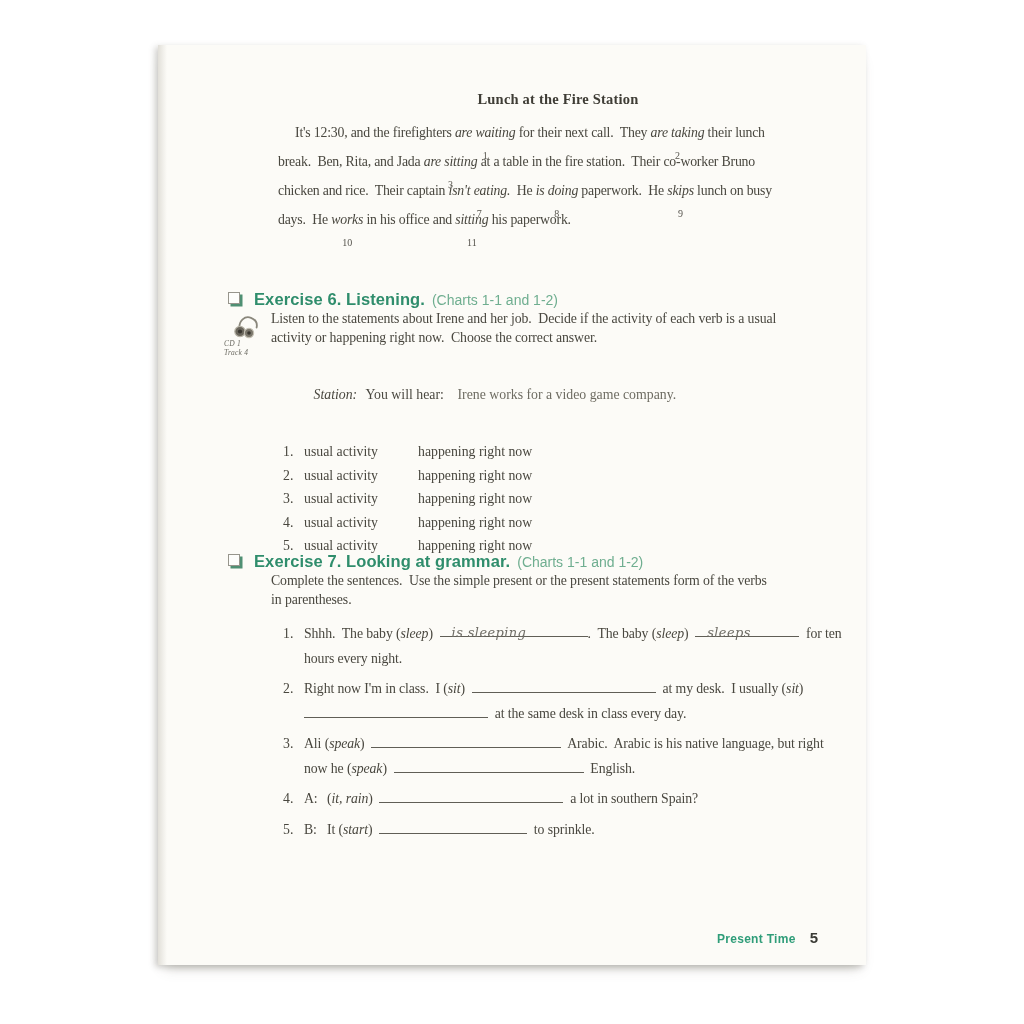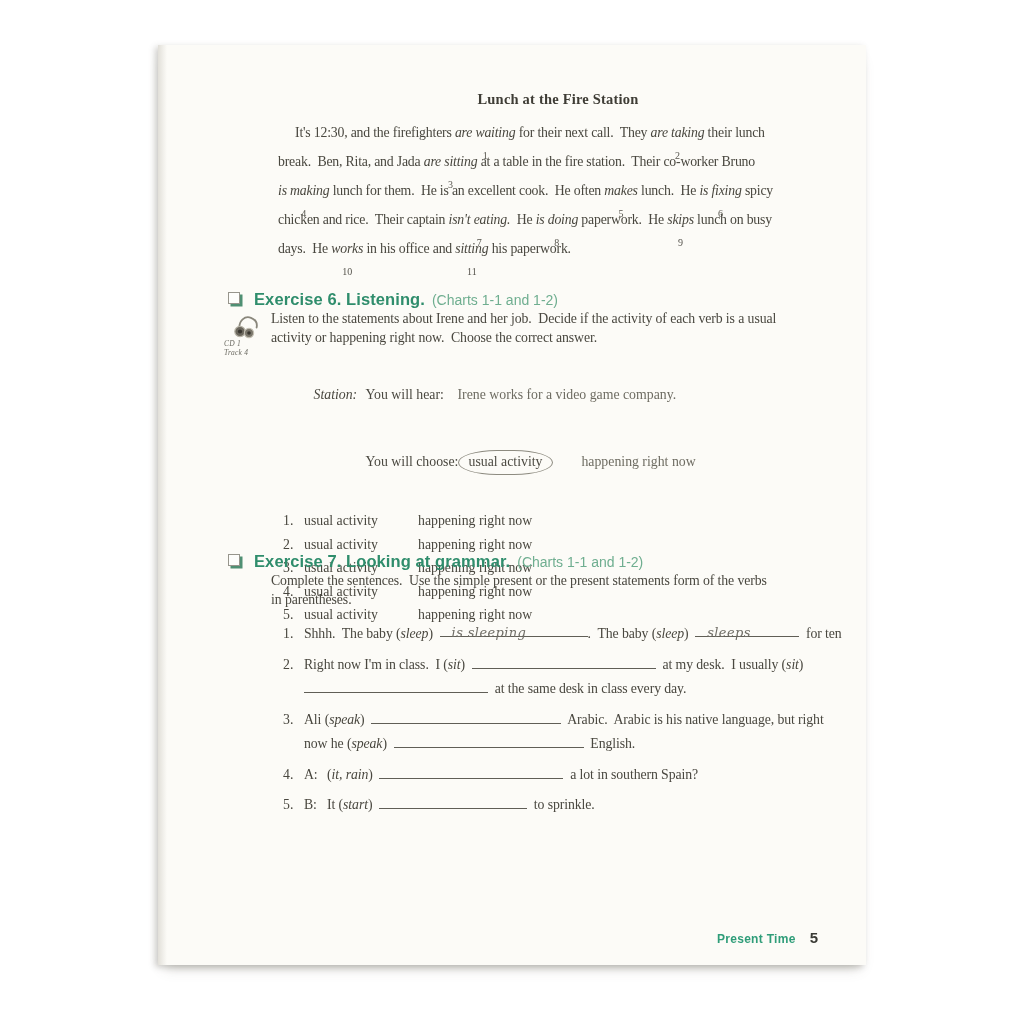--- a/index.html
+++ b/index.html
@@ -79,21 +79,20 @@
 </head>
 <body>
 
 <div class="page">
 
   <div class="reading">
     <div class="reading-title">Lunch at the Fire Station</div>
     <div id="reading-lines">
         <div class="rline indent">It's 12:30, and the firefighters <span class="verb"><em>are waiting</em><span class="vnum">1</span></span> for their next call.  They <span class="verb"><em>are taking</em><span class="vnum">2</span></span> their lunch</div>
         <div class="rline">break.  Ben, Rita, and Jada <span class="verb"><em>are sitting</em><span class="vnum">3</span></span> at a table in the fire station.  Their co-worker Bruno</div>
-        <div class="rline"><span class="verb"><em>is making</em><span class="vnum">4</span></span> lunch for them.  He is an excellent cook.  He often <span class="verb"><em>makes</em><span class="vnum">5</span></span> lunch.  He <span class="verb"><em>is fixing</em><span class="vnum">6</span></span> spicy</div>
         <div class="rline">chicken and rice.  Their captain <span class="verb"><em>isn't eating.</em><span class="vnum">7</span></span>  He <span class="verb"><em>is doing</em><span class="vnum">8</span></span> paperwork.  He <span class="verb"><em>skips</em><span class="vnum">9</span></span> lunch on busy</div>
         <div class="rline">days.  He <span class="verb"><em>works</em><span class="vnum">10</span></span> in his office and <span class="verb"><em>sitting</em><span class="vnum">11</span></span> his paperwork.</div>
       </div>
   </div>
 
   <div class="exercise ex6">
     <div class="ex-header">
       <span class="checkbox"></span><span class="ex-title">Exercise 6. Listening.</span><span class="ex-charts">(Charts 1-1 and 1-2)</span>
     </div>
     <div class="ex-body">
@@ -108,23 +107,20 @@
         <div class="cd-line">CD 1</div>
         <div class="cd-line">Track 4</div>
       </div>
       <div class="iline">Listen to the statements about Irene and her job.  Decide if the activity of each verb is a usual</div>
       <div class="iline">activity or happening right now.  Choose the correct answer.</div>
 
       <div class="example">
         <div class="ex-row">
           <span class="ex-label">Station:</span><span class="ex-q">You will hear:</span><span class="muted">Irene works for a video game company.</span>
         </div>
-        <div class="ex-row">
-          <span class="ex-label"></span><span class="ex-q">You will choose:</span><span class="circled">usual activity</span><span class="muted">happening right now</span>
-        </div>
       </div>
 
       <div class="l-rows" id="listening-rows">
           <div class="l-row"><span class="l-num">1.</span><span class="l-opt1">usual activity</span><span class="">happening right now</span></div>
           <div class="l-row"><span class="l-num">2.</span><span class="l-opt1">usual activity</span><span class="">happening right now</span></div>
           <div class="l-row"><span class="l-num">3.</span><span class="l-opt1">usual activity</span><span class="">happening right now</span></div>
           <div class="l-row"><span class="l-num">4.</span><span class="l-opt1">usual activity</span><span class="">happening right now</span></div>
           <div class="l-row"><span class="l-num">5.</span><span class="l-opt1">usual activity</span><span class="">happening right now</span></div>
         </div>
     </div>
@@ -134,20 +130,21 @@
     <div class="ex-header">
       <span class="checkbox"></span><span class="ex-title">Exercise 7. Looking at grammar.</span><span class="ex-charts">(Charts 1-1 and 1-2)</span>
     </div>
     <div class="ex-body">
       <div class="iline">Complete the sentences.  Use the simple present or the present statements form of the verbs</div>
       <div class="iline">in parentheses.</div>
       <div class="g-items" id="grammar-items">
           <div class="g-item">
             <span class="g-num">1.</span>
             <div class="g-line">Shhh.  The baby (<span class="verb"><em>sleep</em></span>)  <span class="blank" style="width: 148px;"><span class="answer">is sleeping</span></span>.  The baby (<span class="verb"><em>sleep</em></span>)  <span class="blank" style="width: 104px;"><span class="answer">sleeps</span></span>  for ten</div>
+            <div class="g-line">hours every night.</div>
           </div>
           <div class="g-item">
             <span class="g-num">2.</span>
             <div class="g-line">Right now I'm in class.  I (<span class="verb"><em>sit</em></span>)  <span class="blank" style="width: 184px;"></span>  at my desk.  I usually (<span class="verb"><em>sit</em></span>)</div>
             <div class="g-line"><span class="blank" style="width: 184px;"></span>  at the same desk in class every day.</div>
           </div>
           <div class="g-item">
             <span class="g-num">3.</span>
             <div class="g-line">Ali (<span class="verb"><em>speak</em></span>)  <span class="blank" style="width: 190px;"></span>  Arabic.  Arabic is his native language, but right</div>
             <div class="g-line">now he (<span class="verb"><em>speak</em></span>)  <span class="blank" style="width: 190px;"></span>  English.</div>

